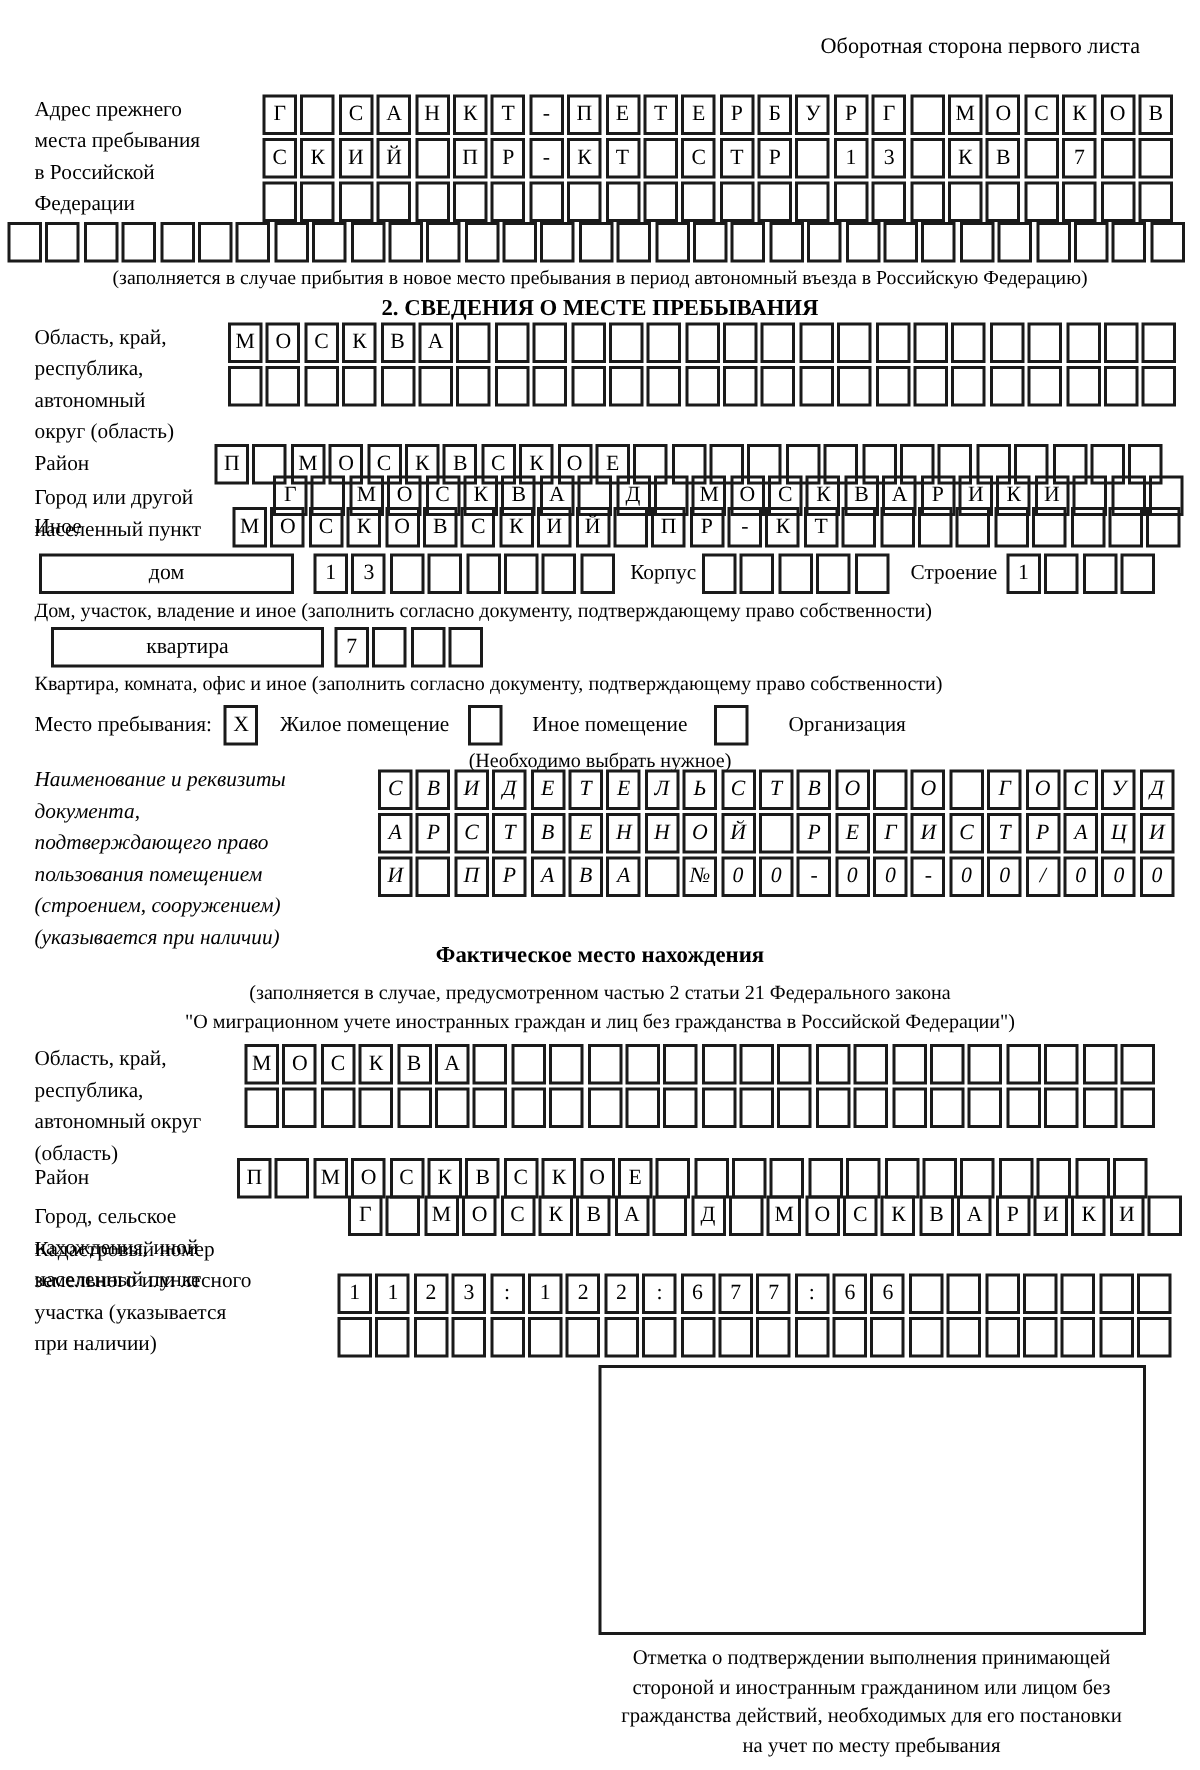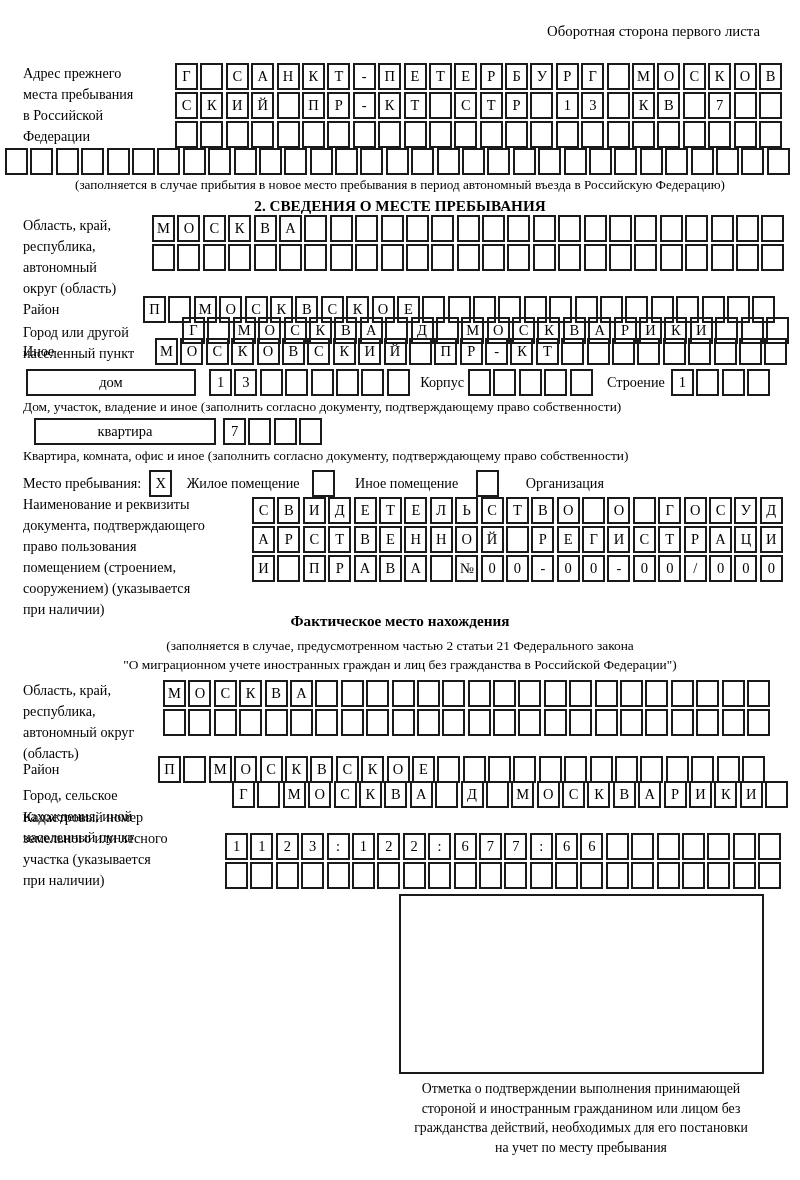--- a/index.html
+++ b/index.html
@@ -71,22 +71,23 @@
   <div class="caption">Дом, участок, владение и иное (заполнить согласно документу, подтверждающему право собственности)</div>
 
   <div class="boxrow" style="margin-top:3px;">
     <span class="wbox" style="width:182px;margin-left:11px;margin-right:7px;">квартира</span><span><span class="cb">7</span><span class="cb"></span><span class="cb"></span><span class="cb"></span></span>
   </div>
   <div class="caption">Квартира, комната, офис и иное (заполнить согласно документу, подтверждающему право собственности)</div>
 
   <div class="boxrow" style="margin-top:6px;">
     <span class="inline-txt">Место пребывания:</span><span style="margin-left:8px;"><span class="cb">X</span></span><span class="inline-txt" style="margin-left:12px;">Жилое помещение</span><span style="margin-left:12px;"><span class="cb"></span></span><span class="inline-txt" style="margin-left:18px;">Иное помещение</span><span style="margin-left:18px;"><span class="cb"></span></span><span class="inline-txt" style="margin-left:24px;">Организация</span>
   </div>
+  <div class="fullnote" style="font-size:13.4px;">(Необходимо выбрать нужное)</div>
 
-  <div class="band" style="margin-top:-5px;">
+  <div class="band" style="margin-top:-5px;font-style:italic;">
     <div class="lblcol" style="width:185px;margin-right:44px;">Наименование и реквизиты документа, подтверждающего право пользования помещением (строением, сооружением) (указывается при наличии)</div>
     <div class="boxcol" style="padding-top:3px;">
       <div class="boxrow"><span class="cb">С</span><span class="cb">В</span><span class="cb">И</span><span class="cb">Д</span><span class="cb">Е</span><span class="cb">Т</span><span class="cb">Е</span><span class="cb">Л</span><span class="cb">Ь</span><span class="cb">С</span><span class="cb">Т</span><span class="cb">В</span><span class="cb">О</span><span class="cb"></span><span class="cb">О</span><span class="cb"></span><span class="cb">Г</span><span class="cb">О</span><span class="cb">С</span><span class="cb">У</span><span class="cb">Д</span></div>
       <div class="boxrow"><span class="cb">А</span><span class="cb">Р</span><span class="cb">С</span><span class="cb">Т</span><span class="cb">В</span><span class="cb">Е</span><span class="cb">Н</span><span class="cb">Н</span><span class="cb">О</span><span class="cb">Й</span><span class="cb"></span><span class="cb">Р</span><span class="cb">Е</span><span class="cb">Г</span><span class="cb">И</span><span class="cb">С</span><span class="cb">Т</span><span class="cb">Р</span><span class="cb">А</span><span class="cb">Ц</span><span class="cb">И</span></div>
       <div class="boxrow"><span class="cb">И</span><span class="cb"></span><span class="cb">П</span><span class="cb">Р</span><span class="cb">А</span><span class="cb">В</span><span class="cb">А</span><span class="cb"></span><span class="cb">№</span><span class="cb">0</span><span class="cb">0</span><span class="cb">-</span><span class="cb">0</span><span class="cb">0</span><span class="cb">-</span><span class="cb">0</span><span class="cb">0</span><span class="cb">/</span><span class="cb">0</span><span class="cb">0</span><span class="cb">0</span></div>
     </div>
   </div>
 
   <div class="ctitle" style="margin-top:-9px;">Фактическое место нахождения</div>
   <div class="fullnote" style="margin-top:6px;font-size:13.4px;line-height:19px;">(заполняется в случае, предусмотренном частью 2 статьи 21 Федерального закона</div>

